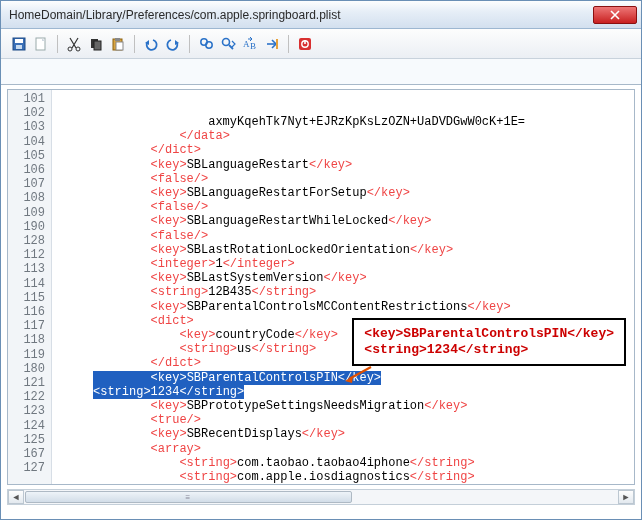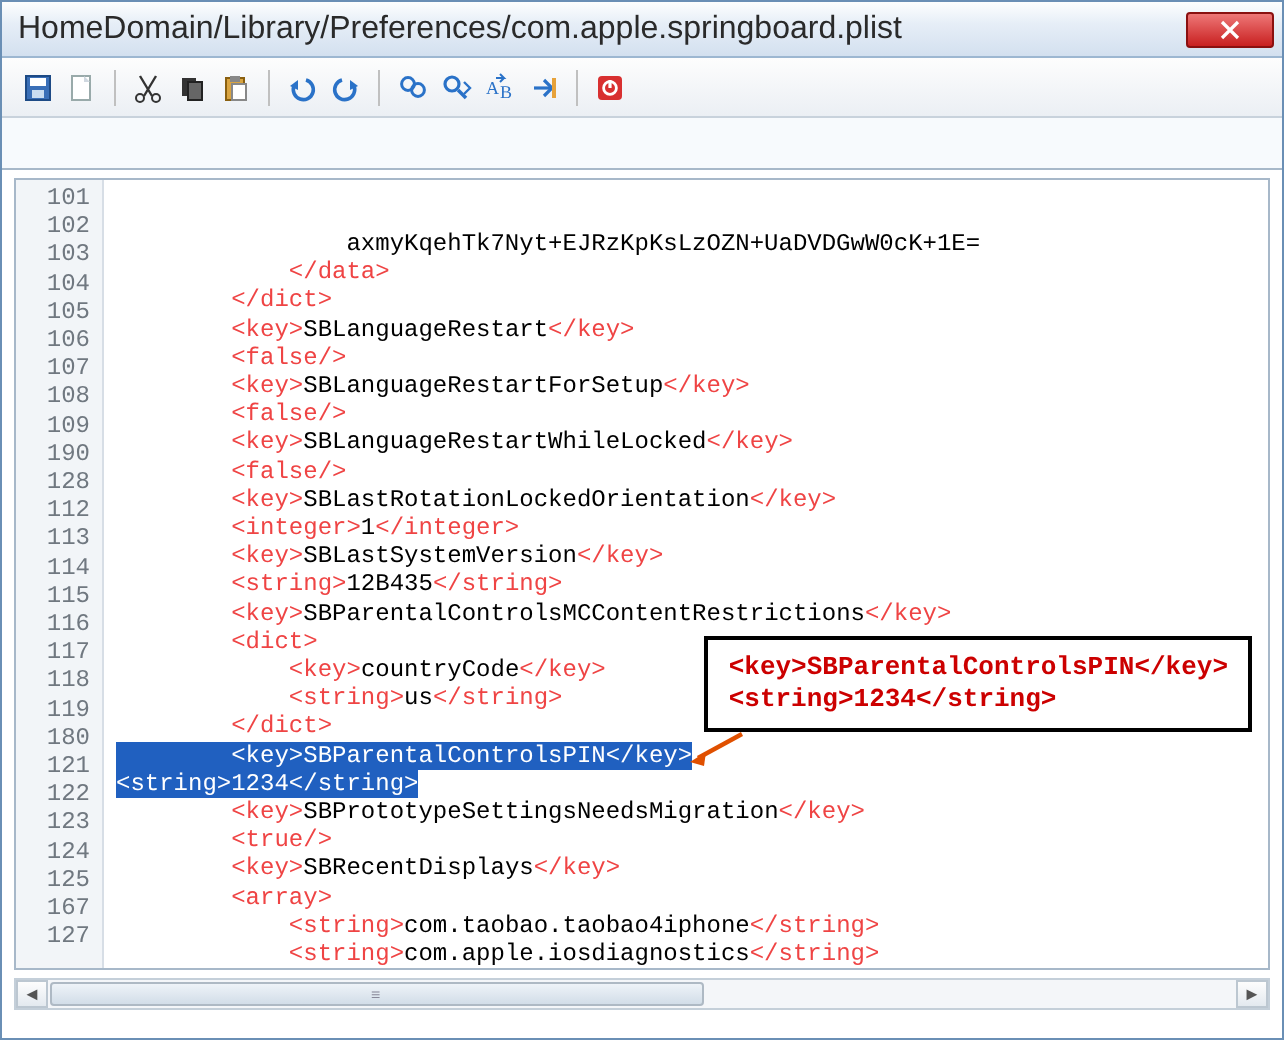--- a/index.html
+++ b/index.html
@@ -1,28 +1,28 @@
 <!DOCTYPE html>
 <html><head>
 <meta charset="utf-8">
 <style>
   * { box-sizing: border-box; margin: 0; padding: 0; }
   body { font-family: "Segoe UI", Tahoma, sans-serif; font-size: 12px; background: #fff; width: 642px; height: 520px; overflow: hidden; border: 1px solid #6a8fb5; }
   .titlebar { height: 28px; background: linear-gradient(#fdfefe, #e6eef7 40%, #d3e0ef); border-bottom: 1px solid #9db7d1; display: flex; align-items: center; padding: 0 4px 0 8px; }
-  .titlebar .title { flex: 1; color: #2a2a2a; font-size: 16px; }
+  .titlebar .title { flex: 1; color: #2a2a2a; font-size: 12px; }
   .close-btn { width: 44px; height: 18px; background: linear-gradient(#e77, #c82020); border: 1px solid #8a1010; border-radius: 2px; display: flex; align-items: center; justify-content: center; color: #fff; font-size: 11px; cursor: pointer; }
   .close-btn svg { width: 10px; height: 10px; }
   .toolbar { height: 30px; background: linear-gradient(#fdfdfd, #ebeff4); border-bottom: 1px solid #c8d2dc; display: flex; align-items: center; padding: 0 8px; gap: 2px; }
   .toolbar .tb { width: 20px; height: 20px; display: flex; align-items: center; justify-content: center; cursor: pointer; border-radius: 2px; }
   .toolbar .sep { width: 1px; height: 18px; background: #c0c0c0; margin: 0 4px; }
   .toolbar svg { width: 16px; height: 16px; }
   .tabs { height: 26px; border-bottom: 1px solid #a7b8c9; display: flex; align-items: flex-end; padding-left: 6px; background: #f7fafd; }
   .tab { padding: 4px 12px; border: 1px solid #a7b8c9; border-bottom: none; background: linear-gradient(#f3f7fb,#e1e9f2); margin-right: 2px; border-top-left-radius: 3px; border-top-right-radius: 3px; font-size: 11px; cursor: pointer; position: relative; top: 1px; }
   .tab.active { background: #fff; border-bottom: 1px solid #fff; }
-  .code-area { position: relative; height: 396px; border: 1px solid #a7b8c9; margin: 4px 6px 0 6px; background: #fff; display: flex; overflow: hidden; }
+  .code-area { position: relative; height: 396px; border: 1px solid #a7b8c9; margin: 4px 6px 0 6px; background: #fff; display: flex; overflow: hidden; gap: 35px; }
   .gutter { width: 44px; background: #f2f5f8; border-right: 1px solid #d7dee6; text-align: right; padding: 2px 6px 2px 0; color: #707880; font-family: Consolas, "Courier New", monospace; font-size: 12px; line-height: 14.2px; user-select: none; }
   .lines { flex: 1; padding: 2px 0 2px 6px; font-family: Consolas, "Courier New", monospace; font-size: 12px; line-height: 14.2px; white-space: pre; overflow: hidden; position: relative; margin-top: 23px; }
   .t  { color: #ef4444; }
   .txt{ color: #000; }
   .sel { background: #2060c0; color: #fff !important; }
   .sel .t, .sel .txt { color: #fff !important; }
   .callout { position: absolute; right: 8px; top: 228px; border: 2px solid #000; background: #fff; padding: 6px 10px; font-family: Consolas, "Courier New", monospace; font-size: 13px; color: #cc0000; font-weight: bold; line-height: 16px; }
   .arrow { position: absolute; left: 335px; top: 275px; }
   .arrow svg { width: 30px; height: 20px; }
   .scroll-h { height: 16px; margin: 4px 6px 6px 6px; border: 1px solid #c4cfd9; background: #f4f6f9; position: relative; display:flex; align-items:center; }

